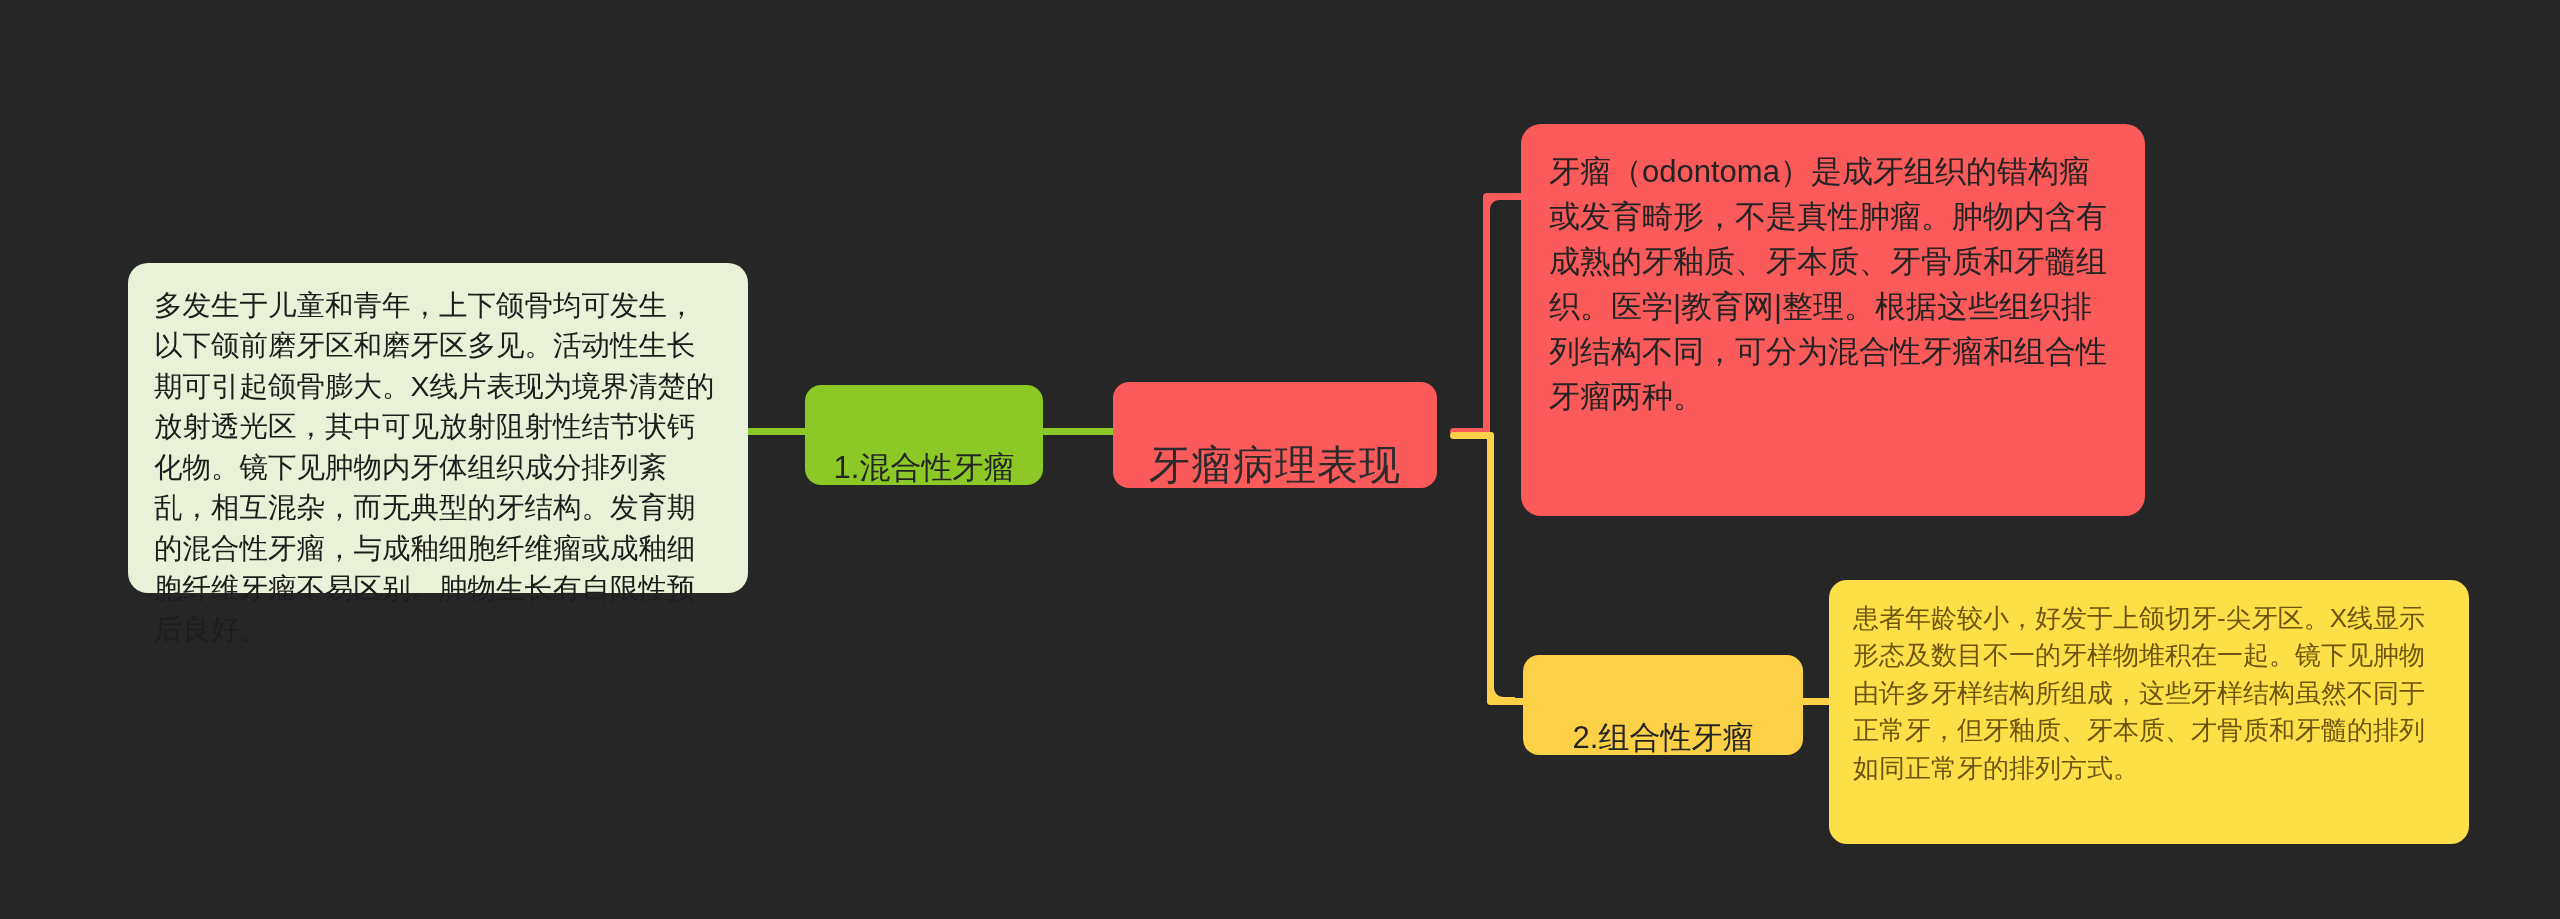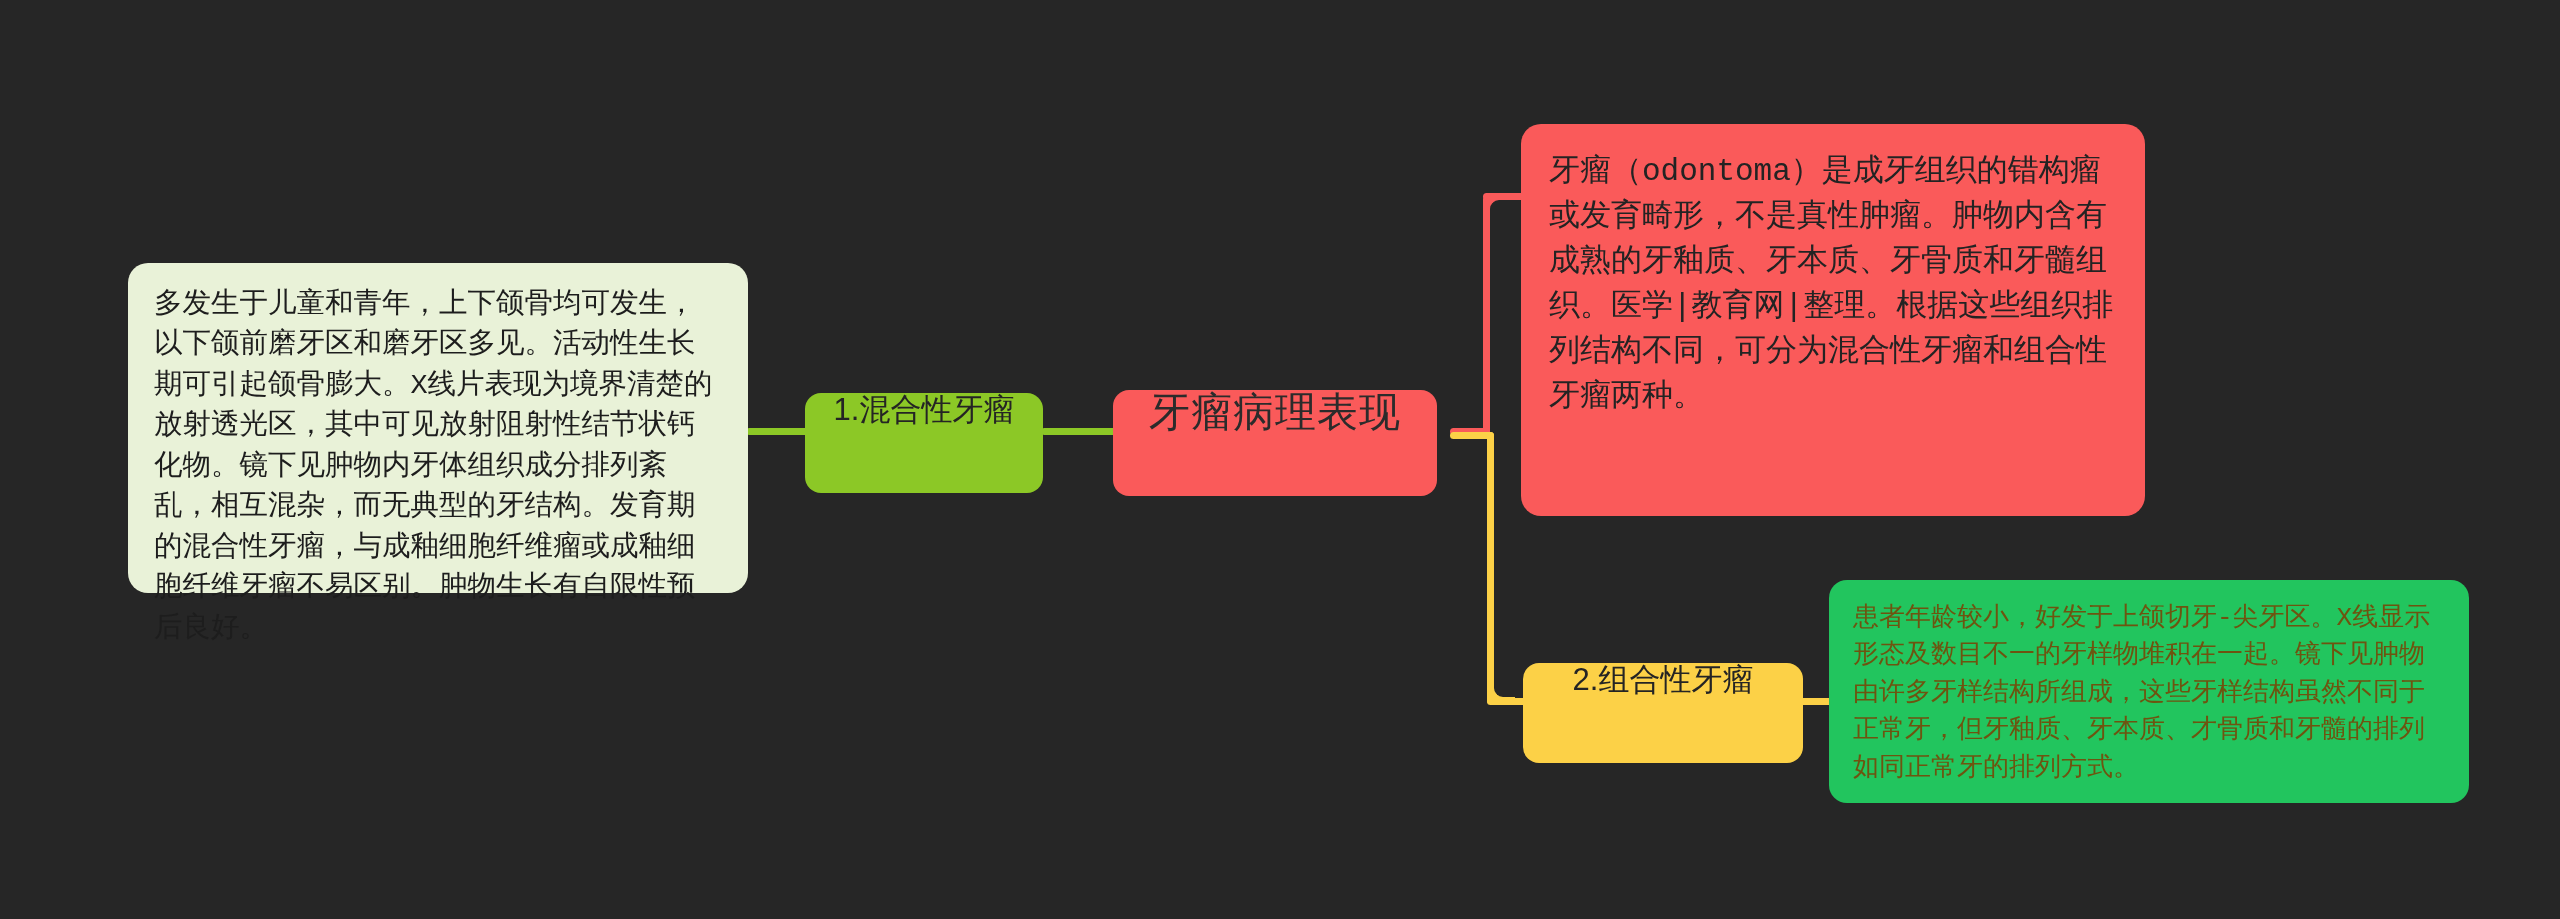--- a/index.html
+++ b/index.html
@@ -17,31 +17,29 @@
     width: 2560px;
     height: 919px;
     background: #262626;
   }
 
   
   .node {
     position: absolute;
     border-radius: 14px;
     display: flex;
-    align-items: flex-start;
+    align-items: flex-end;
     justify-content: center;
     text-align: left;
-    margin-top: 8px;
   }
 
   .leaf {
     position: absolute;
     border-radius: 18px;
     padding: 22px 26px 26px 26px;
-    font-family: Liberation Mono, monospace;
   }
 
   .leaf p, .node span {
     white-space: pre-wrap;
     word-break: break-all;
   }
 
   
   #central-node {
     left: 1113px;
@@ -117,22 +115,22 @@
     font-size: 31px;
     line-height: 1.45;
     color: #232323;
   }
 
   
   #leaf-compound {
     left: 1829px;
     top: 580px;
     width: 640px;
-    height: 223px;
-    background: #22c55e;
+    height: 264px;
+    background: #fde047;
     border-radius: 18px;
     padding: 20px 24px;
   }
   #leaf-compound p {
     font-size: 26px;
     line-height: 1.44;
     color: #6E5410;
   }
   .line-h { position: absolute; height: 7px; border-radius: 4px; }
   .line-v { position: absolute; width: 7px; border-radius: 4px; }

